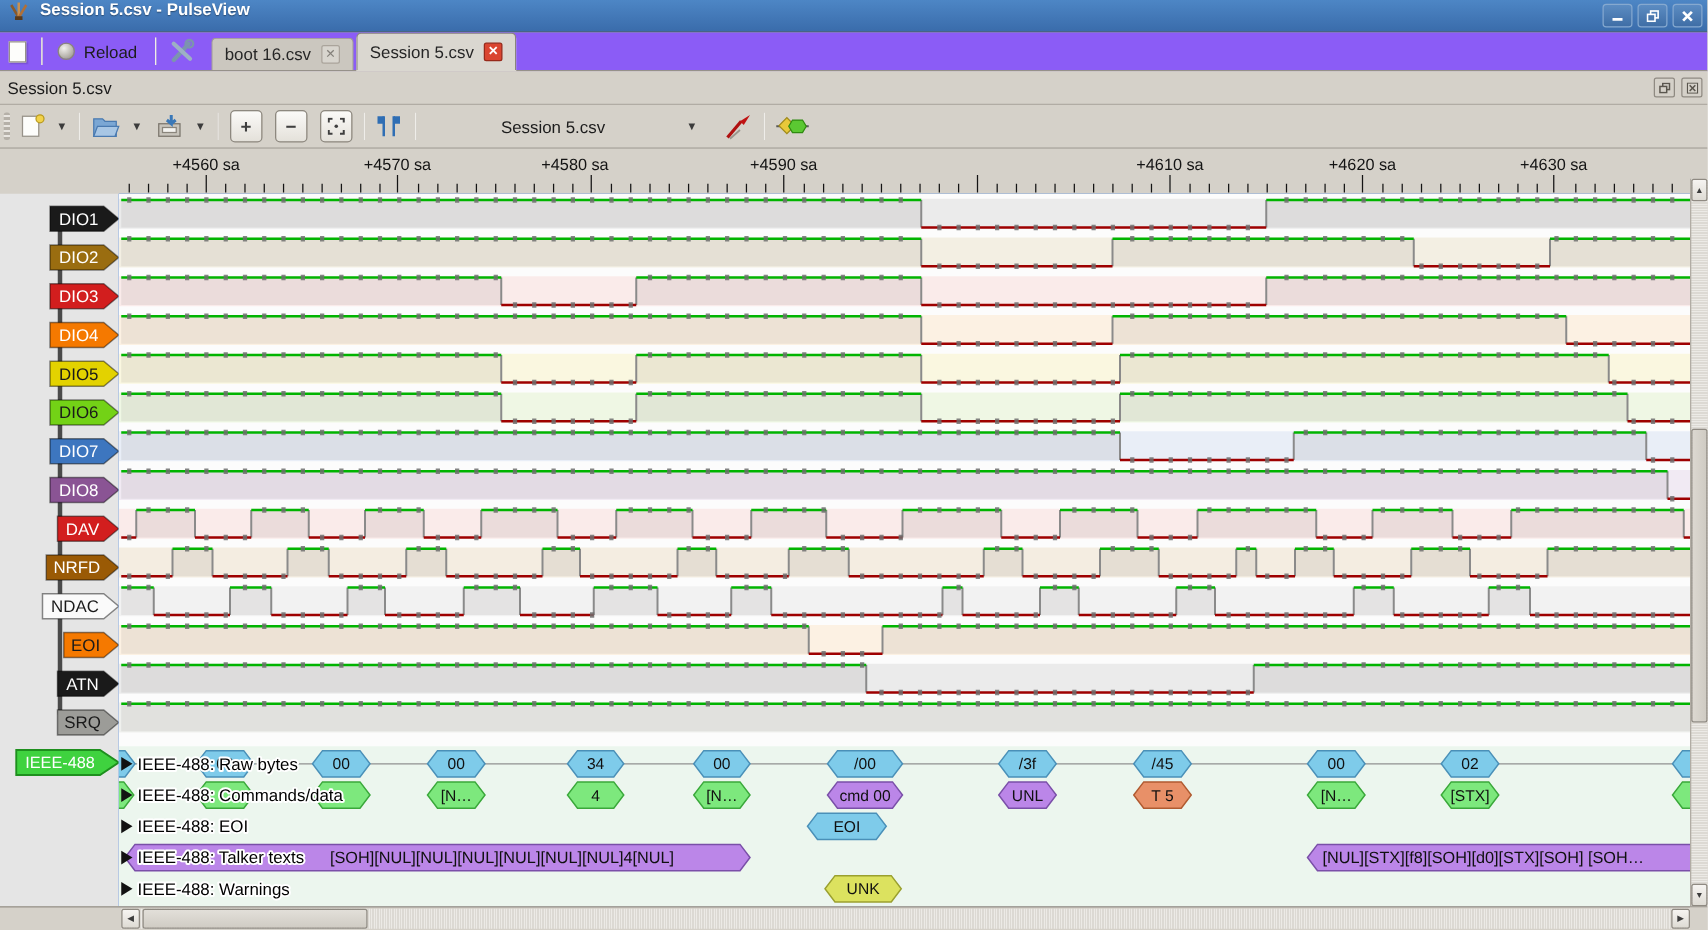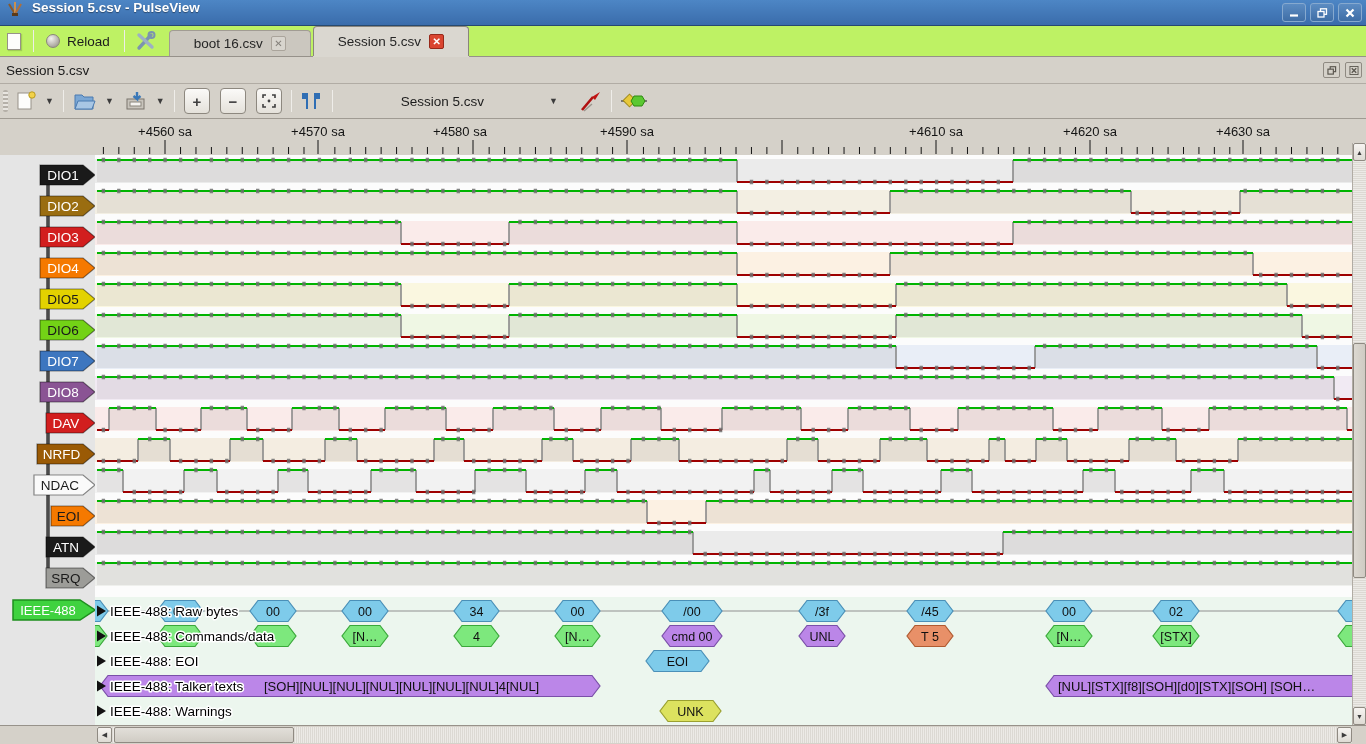--- a/index.html
+++ b/index.html
@@ -10,32 +10,32 @@
   .titlebar { height:26px; background:linear-gradient(#4d86c5,#3a6cab);
     border-bottom:1px solid #27496f; display:flex; align-items:flex-start; position:relative; }
   .titlebar .app-icon { width:18px; height:18px; margin-left:6px; }
   .titlebar .title { color:#fff; font-weight:bold; font-size:13.5px; margin-left:8px;
     text-shadow:0 1px 1px rgba(0,0,0,.4); }
   .winbtns { position:absolute; right:4px; top:3px; display:flex; gap:4px; }
   .winbtn { width:24px; height:19px; border:1px solid #86a9cf; border-radius:3px;
     background:linear-gradient(#5c8cc2,#3f6ea6); display:flex; align-items:center; justify-content:center; }
 
   
-  .toolbar1 { height:31px; background:#bef264; border-bottom:1px solid #96918a;
+  .toolbar1 { height:31px; background:#8b5cf6; border-bottom:1px solid #96918a;
     display:flex; align-items:flex-end; position:relative; }
   .tb1-inner { display:flex; align-items:center; height:30px; }
   .page-icon { width:14px; height:17px; background:#fdfdfb; border:1px solid #979289;
     margin:0 8px 0 7px; box-shadow:1px 1px 1px rgba(0,0,0,.15); }
   .vsep { width:1px; height:22px; background:#b3aea6; border-right:1px solid #efede9; margin:0 4px; align-self:center; }
   .reload-btn { display:flex; align-items:center; gap:7px; padding:3px 10px 3px 8px; border-radius:3px; }
   .reload-sphere { width:14px; height:14px; border-radius:50%;
     background:radial-gradient(circle at 35% 30%, #f2f1ee, #b7b3ac 60%, #8d8980); border:1px solid #8a857c; }
   .reload-label { font-size:13.5px; color:#1c1c1c; }
   .tabs { display:flex; align-items:flex-end; height:31px; margin-left:6px; }
-  .tab { display:flex; align-items:center; gap:8px; padding:0 24px; font-size:13.5px; color:#262626;
+  .tab { display:flex; align-items:center; gap:8px; padding:0 10px; font-size:13.5px; color:#262626;
     border:1px solid #a19c93; border-bottom:none; border-radius:4px 4px 0 0; height:26px; background:#cbc7bf; margin-right:2px; }
   .tab.active { height:30px; background:#dad7d0; border-color:#8a857c; box-shadow:0 1px 0 #dad7d0; }
   .closebox { width:15px; height:15px; border:1px solid #aaa49b; border-radius:2px;
     background:#d8d5ce; color:#84807a; font-size:10px; line-height:13px; text-align:center; }
   .closebox.red { background:#da4530; border-color:#97291a; color:#fff; font-weight:bold; }
 
   
   .subheader { height:27px; background:#d5d1c9; border-bottom:1px solid #b1aca4;
     display:flex; align-items:center; position:relative; }
   .subheader .stitle { font-size:13.5px; color:#1a1a1a; margin-left:6px; }

